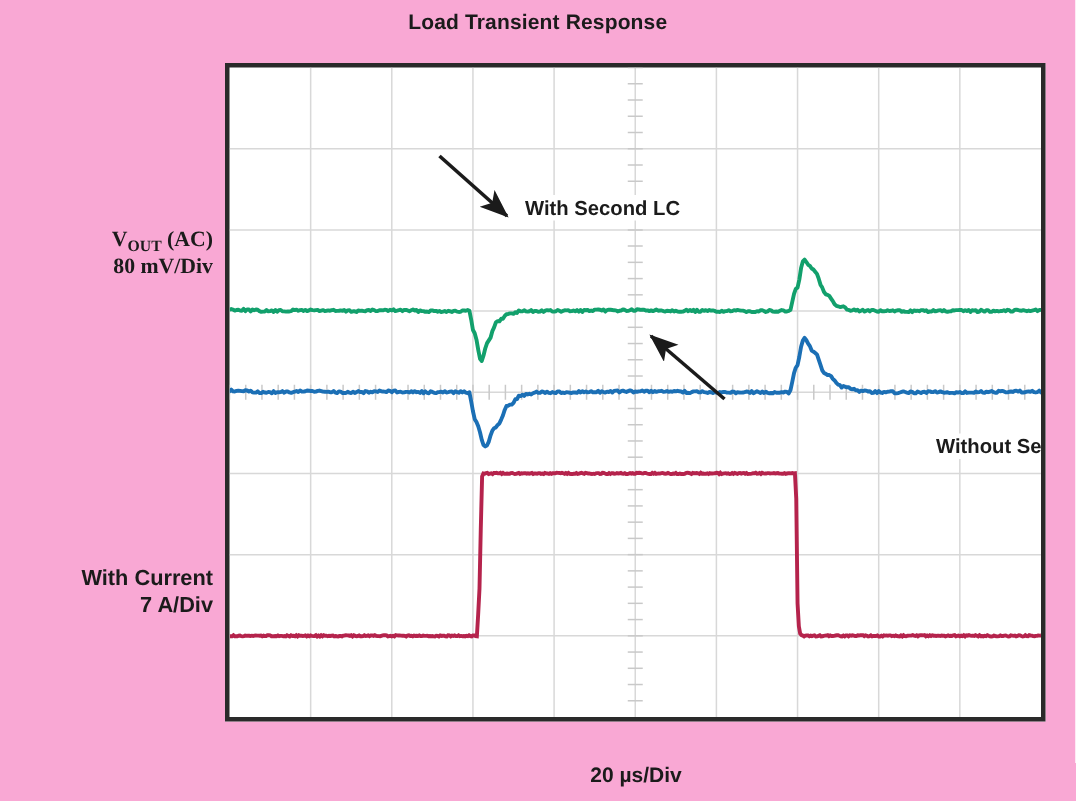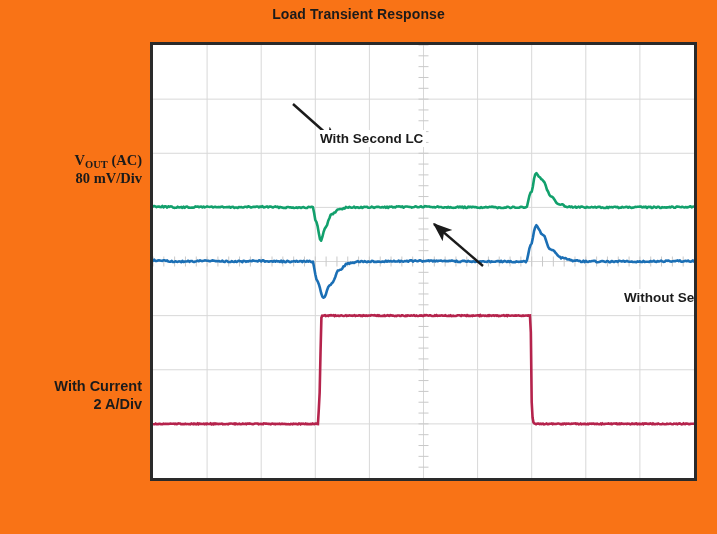--- a/index.html
+++ b/index.html
@@ -7,21 +7,21 @@
     padding: 0;
     background: #ffffff;
   }
   body {
     font-family: "Liberation Sans", sans-serif;
   }
   #page {
     position: relative;
     width: 717px;
     height: 534px;
-    background: #f97316;
+    background: #f9a8d4;
     overflow: hidden;
   }
 
   
   #chart-title {
     position: absolute;
     left: 0;
     top: 6px;
     width: 717px;
     text-align: center;
@@ -97,21 +97,21 @@
   .anno-label {
     position: absolute;
     font-size: 13.5px;
     font-weight: bold;
     color: #1b1b1b;
     white-space: nowrap;
     background: #ffffff;
     padding: 1px 3px;
   }
   #anno-with {
-    left: 164px;
+    left: 194px;
     top: 85px;
     text-align: right;
   }
   #anno-without {
     left: 468px;
     top: 244px;
   }
 </style>
 </head>
 <body>
@@ -120,23 +120,24 @@
 
   <div id="chart-title">Load Transient Response</div>
 
   <div class="axis-caption" id="vout-caption">
     <span><span>V</span><span class="sub">OUT</span><span> (AC)</span></span><br>
     <span>80 mV/Div</span>
   </div>
 
   <div class="axis-caption" id="iload-caption">
     <span>With Current</span><br>
-    <span>2 A/Div</span>
+    <span>7 A/Div</span>
   </div>
 
+  <div id="xaxis-label">20 µs/Div</div>
 
   <div id="scope">
     <div id="scope-inner">
 
       <svg id="grid-svg" width="541" height="433">
         <g id="grid-v" stroke="#d8d8d8" stroke-width="1">
             <line x1="54.1" y1="0" x2="54.1" y2="433"></line>
             <line x1="108.2" y1="0" x2="108.2" y2="433"></line>
             <line x1="162.3" y1="0" x2="162.3" y2="433"></line>
             <line x1="216.4" y1="0" x2="216.4" y2="433"></line>

